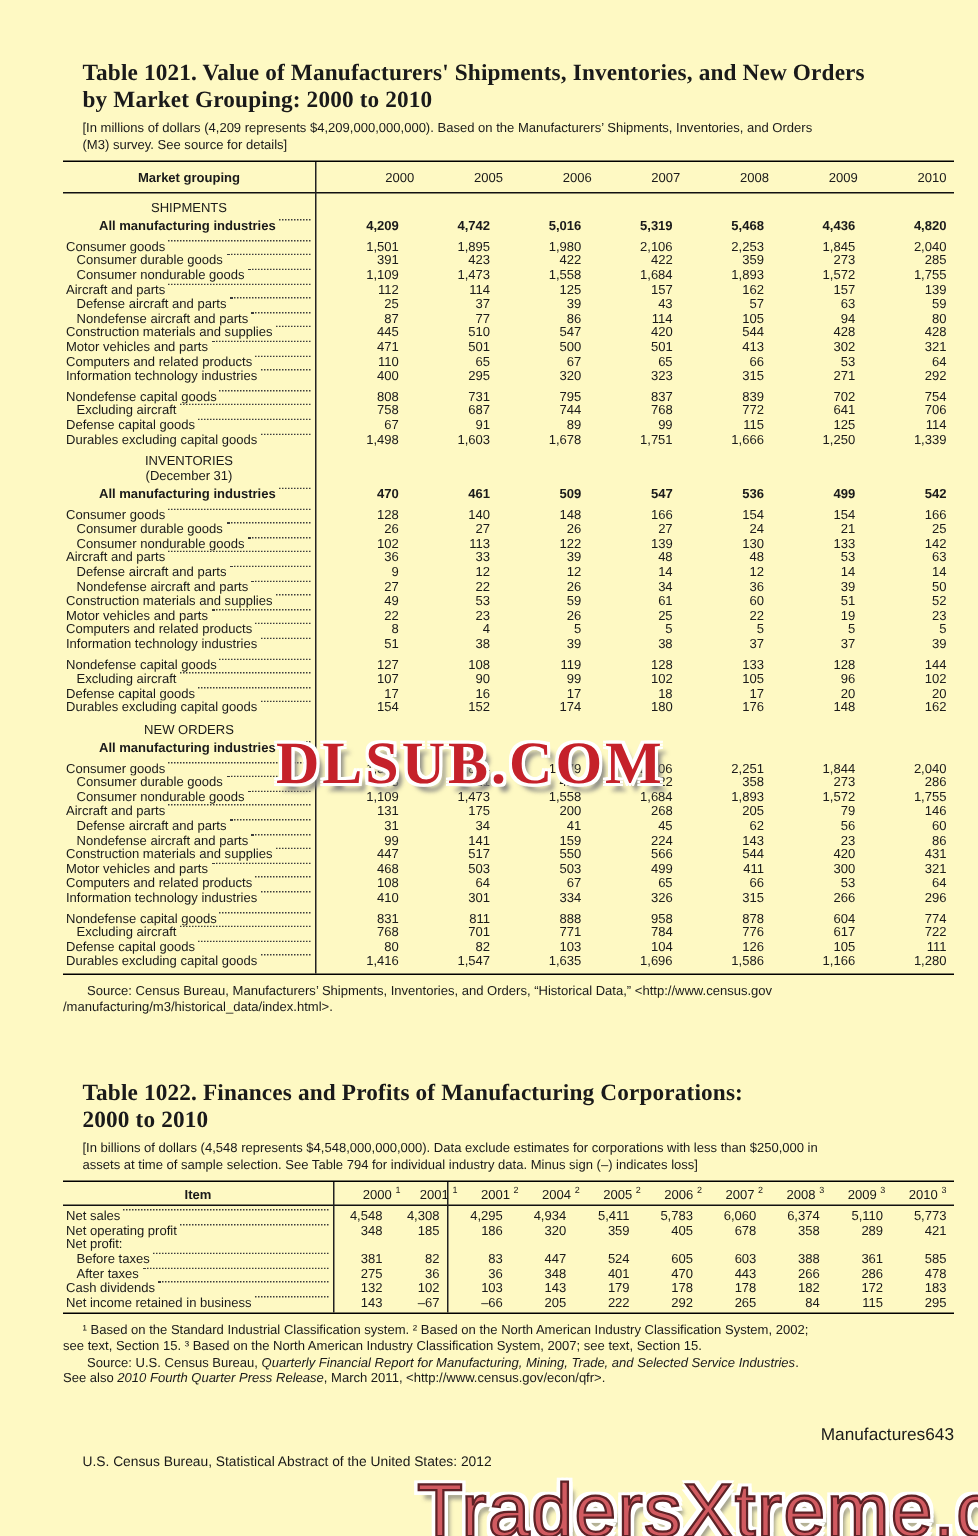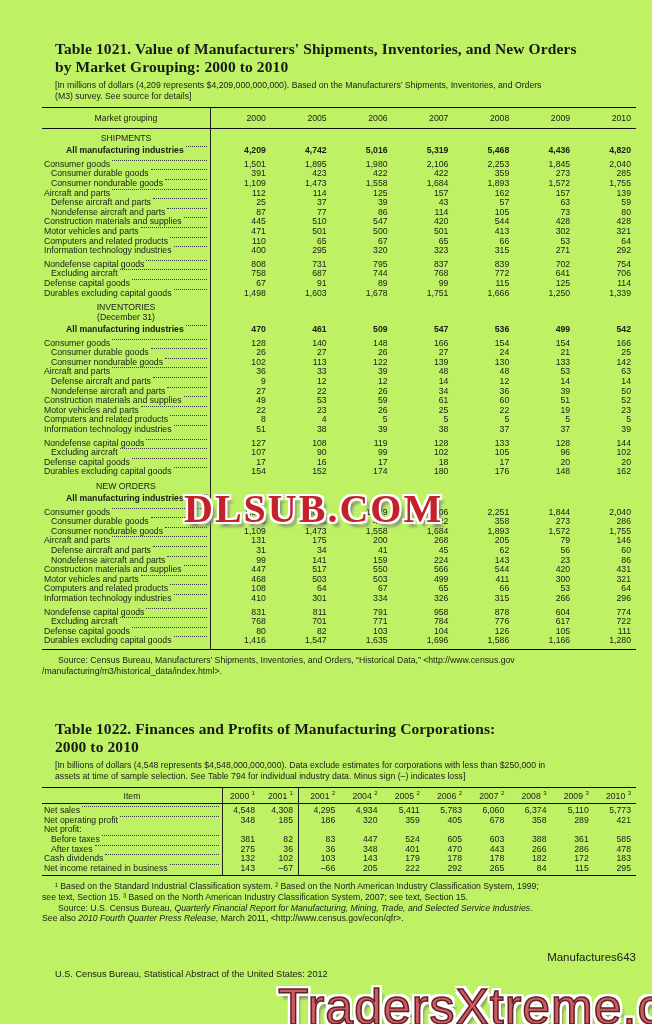--- a/index.html
+++ b/index.html
@@ -1,35 +1,35 @@
 <!DOCTYPE html>
 <html><head>
 <meta charset="utf-8">
 <style>
   html,body{margin:0;padding:0;background:#e8e8e8;}
-  .page{position:relative;width:652px;height:1024px;background:#bef264;overflow:hidden;
+  .page{position:relative;width:652px;height:1024px;background:#fef9c3;overflow:hidden;
         font-family:"Liberation Sans",sans-serif;color:#1a1a1a;margin:0 auto;}
   .content{position:absolute;left:42px;top:40px;width:594px;}
 
   
   .tbl-title{font-family:"Liberation Serif",serif;font-weight:bold;font-size:15.5px;
              line-height:17.5px;padding-left:13px;letter-spacing:.1px;}
   .tbl-note{font-size:8.7px;line-height:10.6px;margin-top:5px;padding-left:13px;}
 
   
   .tbox{position:relative;margin-top:6px;border-top:1.6px solid #000;border-bottom:1.6px solid #000;}
   .vline{position:absolute;top:0;bottom:0;width:1px;background:#222;}
   .t1021 .vline{left:168px;}
   .t1022 .vl-a{left:180px;} .t1022 .vl-b{left:256px;}
 
   .t-head{display:grid;align-items:center;height:20px;border-bottom:1px solid #111;font-size:8.7px;}
   .t1021 .t-head{grid-template-columns:168px 1fr;}
   .t1022 .t-head{grid-template-columns:180px 1fr;height:15px;}
-  .h-label{text-align:center;}
-  .hvals{display:grid;height:100%;align-items:center;}
+  .h-label{text-align:center;font-weight:bold;}
+  .hvals{display:grid;height:100%;align-items:center;margin-left:12px;}
   .t1021 .hvals{grid-template-columns:repeat(7,1fr);}
   .t1022 .hvals{grid-template-columns:38px 38px repeat(8,1fr);}
   .hy{text-align:right;padding-right:5px;white-space:nowrap;}
   sup{font-size:6px;line-height:0;vertical-align:4px;}
 
   
   .sec-head{width:168px;text-align:center;font-size:8.7px;line-height:10px;margin:4px 0 1px;}
 
   
   .row{display:grid;font-size:8.7px;line-height:9.6px;}
@@ -222,21 +222,21 @@
                     <span class="txt">Nondefense aircraft and parts</span>
                     <span class="dots"></span>
                   </div>
                   <div class="vals">
 
                   <span class="cell">87</span>
                   <span class="cell">77</span>
                   <span class="cell">86</span>
                   <span class="cell">114</span>
                   <span class="cell">105</span>
-                  <span class="cell">73</span>
+                  <span class="cell">94</span>
                   <span class="cell">80</span>
                 </div>
                 </div>
 
                 <div class="row">
                   <div class="lbl">
                     <span class="txt">Construction materials and supplies</span>
                     <span class="dots"></span>
                   </div>
                   <div class="vals">
@@ -822,21 +822,21 @@
 
                 <div class="row gap">
                   <div class="lbl">
                     <span class="txt">Nondefense capital goods</span>
                     <span class="dots"></span>
                   </div>
                   <div class="vals">
 
                   <span class="cell">831</span>
                   <span class="cell">811</span>
-                  <span class="cell">791</span>
+                  <span class="cell">888</span>
                   <span class="cell">958</span>
                   <span class="cell">878</span>
                   <span class="cell">604</span>
                   <span class="cell">774</span>
                 </div>
                 </div>
 
                 <div class="row ind">
                   <div class="lbl">
                     <span class="txt">Excluding aircraft</span>
@@ -1072,21 +1072,21 @@
               <span class="cell">265</span>
               <span class="cell">84</span>
               <span class="cell">115</span>
               <span class="cell">295</span>
             </div>
           </div>
         </div>
     </div>
 
     <div class="src">
-      <div class="fnline1">¹ Based on the Standard Industrial Classification system. ² Based on the North American Industry Classification System, 1999;</div>
+      <div class="fnline1">¹ Based on the Standard Industrial Classification system. ² Based on the North American Industry Classification System, 2002;</div>
       <div>see text, Section 15. ³ Based on the North American Industry Classification System, 2007; see text, Section 15.</div>
     </div>
     <div class="src" style="margin-top:0;">
       <div class="srcline1">
         
       <span>Source: U.S. Census Bureau, </span><span class=" it">Quarterly Financial Report for Manufacturing, Mining, Trade, and Selected Service Industries</span><span>.</span></div>
       <div>
         
       <span>See also </span><span class=" it">2010 Fourth Quarter Press Release</span><span>, March 2011, &lt;http://www.census.gov/econ/qfr&gt;.</span></div>
     </div>

